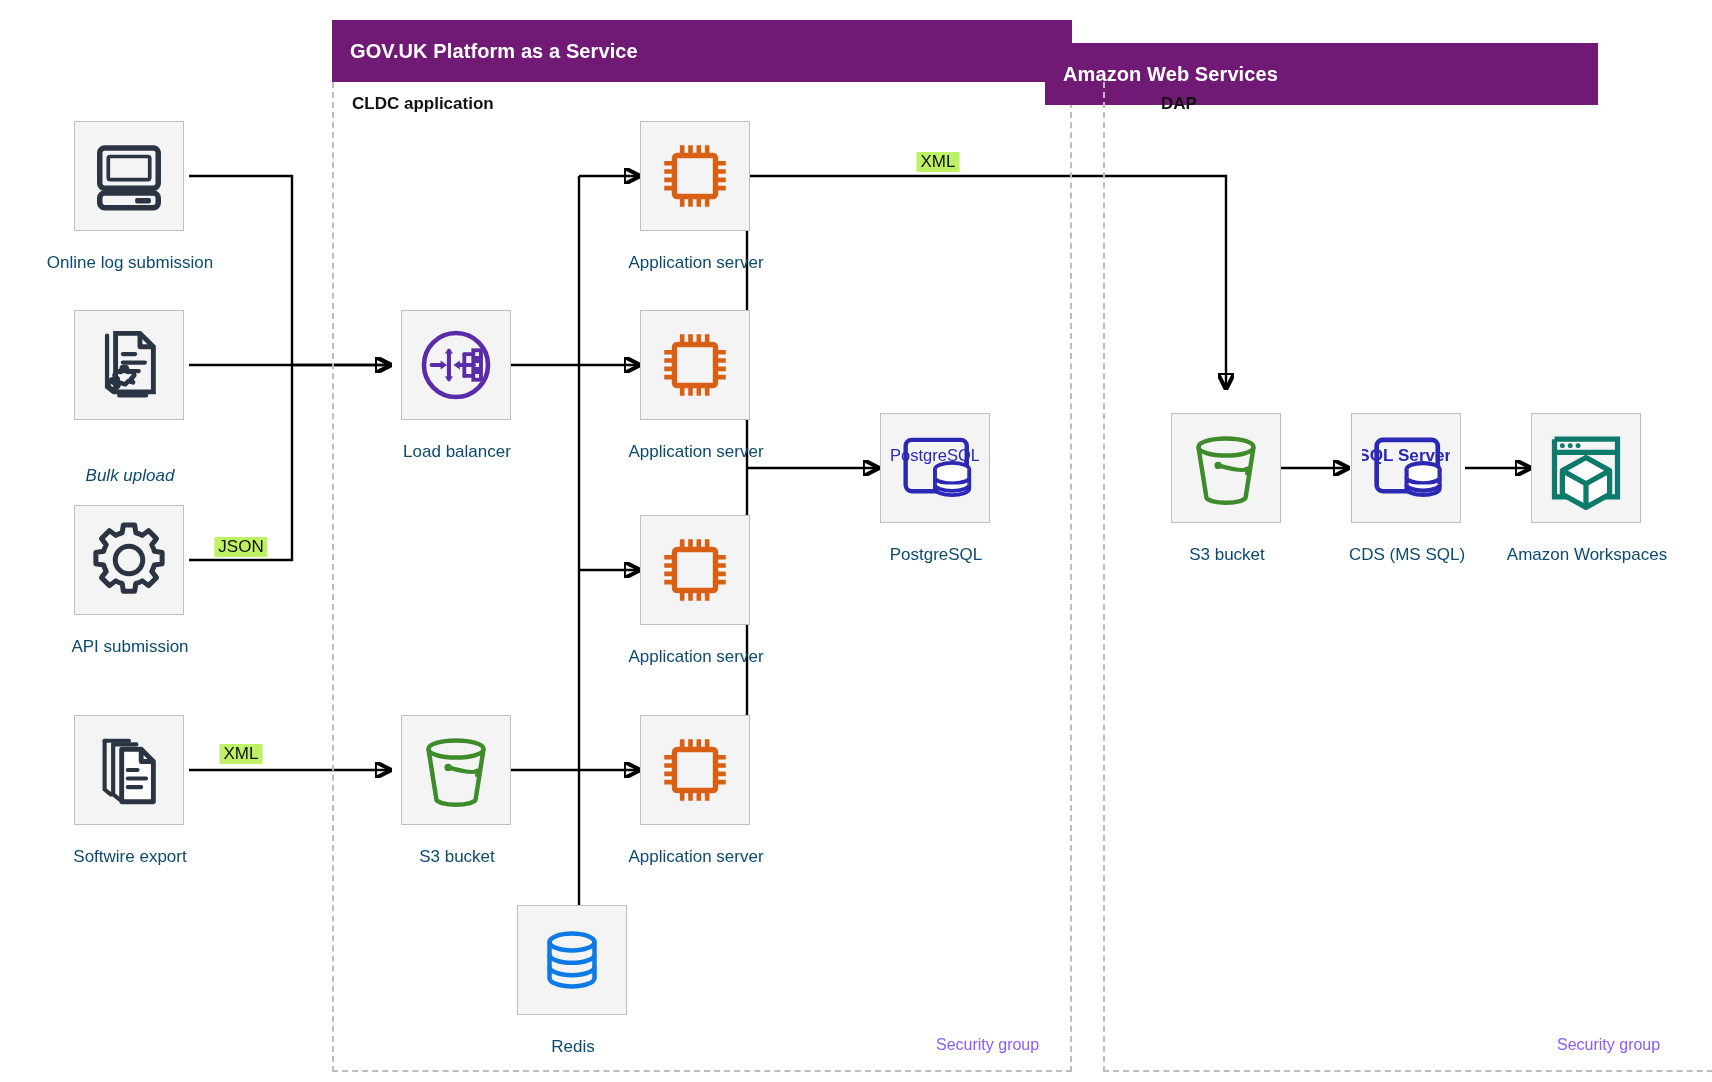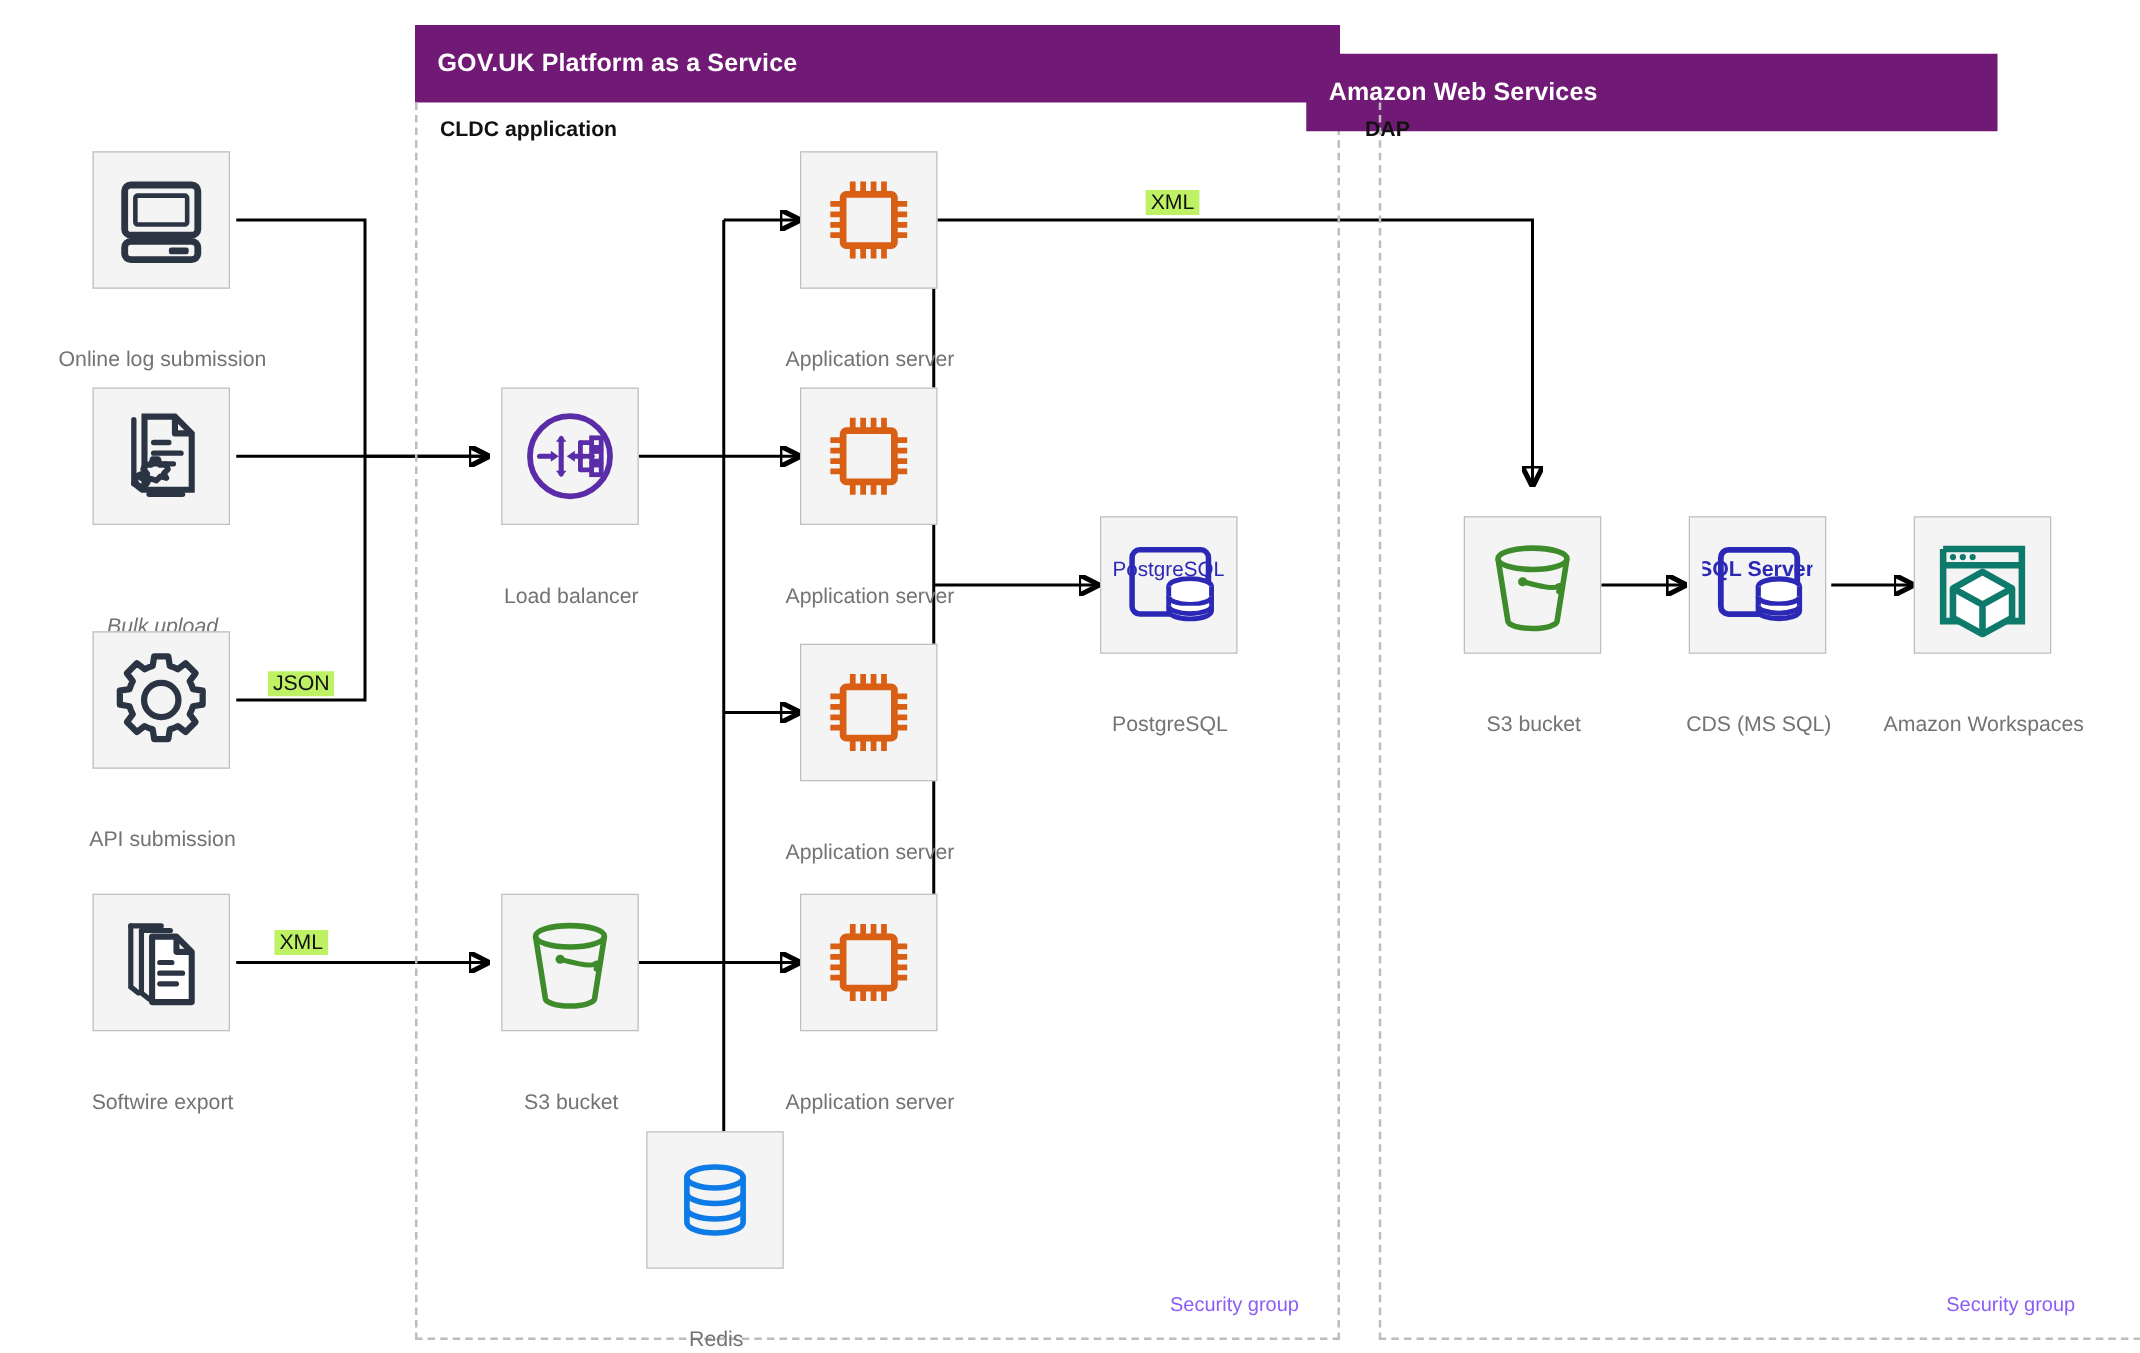--- a/index.html
+++ b/index.html
@@ -59,25 +59,24 @@
     border:1px solid #bfbfbf;
     box-sizing:border-box;
     display:flex;
     align-items:center;
     justify-content:center;
   }
   .node svg{display:block;}
   .node-label{
     position:absolute;
     font-size:17px;
-    color:#737373;
+    color:#0c4a6e;
     text-align:center;
     white-space:nowrap;
     transform:translateX(-50%);
-    margin-top:25px;
   }
   
   .edge-label{
     position:absolute;
     font-size:17px;
     color:#111111;
     white-space:nowrap;
     background:#bef264;
     padding:0 4px;
     transform:translateX(-50%);
@@ -142,21 +141,21 @@
     <span>GOV.UK Platform as a Service</span>
   </div>
   <div class="sec-group" style="left:332px;top:82px;width:740px;height:990px;"></div>
   <div class="sub-label" style="left:352px;top:94px;">CLDC application</div>
   <div class="sec-label" style="left:936px;top:1036px;">Security group</div>
 
   <div class="zone-header" style="left:1045px;top:20px;width:553px;height:62px;margin-top:23px;">
     <span>Amazon Web Services</span>
   </div>
   <div class="sec-group" style="left:1103px;top:82px;width:640px;height:990px;"></div>
-  <div class="sub-label" style="left:1092px;top:94px;">DAP</div>
+  <div class="sub-label" style="left:1161px;top:94px;">DAP</div>
   <div class="sec-label" style="left:1557px;top:1036px;">Security group</div>
 
   <div class="node" style="left:74px;top:121px;">
     <span>
       <svg width="78" height="78" viewBox="0 0 64 64">
         <rect x="8" y="9" width="48" height="33" rx="4" fill="none" stroke="#2b3443" stroke-width="4.5"></rect>
         <rect x="15" y="16" width="34" height="19" rx="1.5" fill="none" stroke="#2b3443" stroke-width="3"></rect>
         <rect x="8" y="46" width="48" height="12" rx="4" fill="none" stroke="#2b3443" stroke-width="4.5"></rect>
         <rect x="37" y="50" width="13" height="4.5" rx="1.5" fill="#2b3443"></rect>
       </svg>

